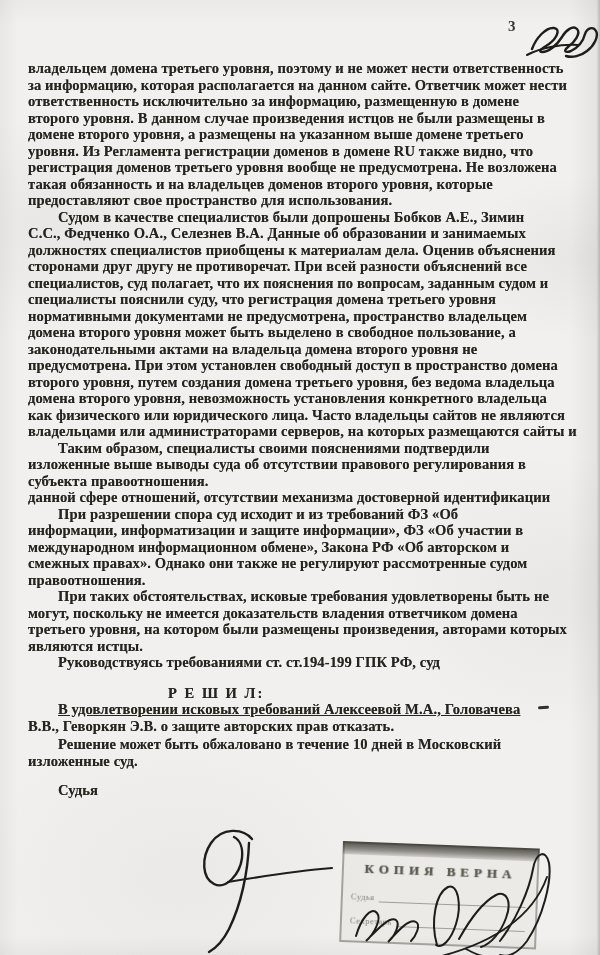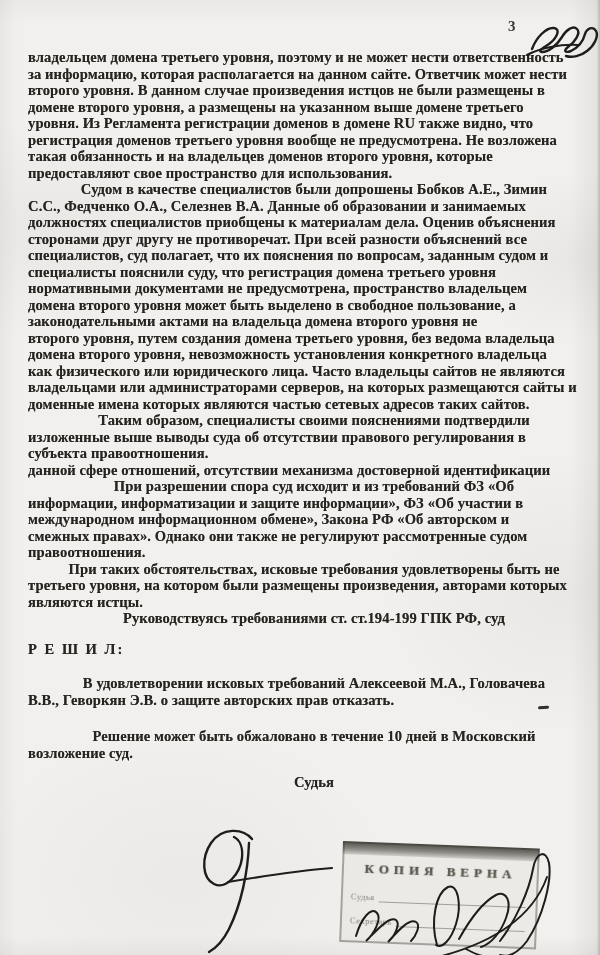--- a/index.html
+++ b/index.html
@@ -21,29 +21,29 @@
       radial-gradient(260px 200px at 94% 62%, rgba(70,68,62,.05), rgba(70,68,62,0) 70%),
       radial-gradient(300px 220px at 30% 92%, rgba(70,68,62,.04), rgba(70,68,62,0) 70%),
       radial-gradient(180px 120px at 97% 27%, rgba(70,68,62,.06), rgba(70,68,62,0) 70%);
   }
   .page-number{
     position:absolute;left:508px;top:18px;
     font-size:15px;font-weight:600;color:#39362f;
     letter-spacing:.5px;
   }
   .text-flow{
-    position:absolute;left:28px;top:49px;width:542px;
+    position:absolute;left:28px;top:60px;width:542px;
   }
   .line{
     font-size:14.6px;line-height:16.5px;font-weight:600;
     white-space:nowrap;letter-spacing:.1px;
     text-shadow:0 0 .5px rgba(45,42,36,.55);
   }
-  .line.indent{padding-left:30px;text-align:center;}
-  .line.heading{letter-spacing:2px;}
+  .line.indent{padding-left:30px;}
+  .line.heading{margin-left:140px;letter-spacing:2px;}
   
   .stamp{
     position:absolute;left:343px;top:841px;width:193px;height:97px;
     transform:rotate(2.2deg);transform-origin:top left;
     border:2px solid rgba(82,78,68,.45);
     background:rgba(120,115,102,.05);
     filter:blur(.2px);
   }
   .stamp-smudge{
     position:absolute;left:-2px;top:-2px;right:-2px;height:13px;
@@ -75,58 +75,60 @@
 </head>
 <body>
 
 <div class="paper">
 
   <div class="page-number">3</div>
 
   <div class="text-flow">
       <div class="line">владельцем домена третьего уровня, поэтому и не может нести ответственность</div>
       <div class="line">за информацию, которая располагается на данном сайте. Ответчик может нести</div>
+      <div class="line">ответственность исключительно за информацию, размещенную в домене</div>
       <div class="line">второго уровня. В данном случае произведения истцов не были размещены в</div>
       <div class="line">домене второго уровня, а размещены на указанном выше домене третьего</div>
       <div class="line">уровня. Из Регламента регистрации доменов в домене RU также видно, что</div>
       <div class="line">регистрация доменов третьего уровня вообще не предусмотрена. Не возложена</div>
       <div class="line">такая обязанность и на владельцев доменов второго уровня, которые</div>
       <div class="line">предоставляют свое пространство для использования.</div>
       <div class="line indent">Судом в качестве специалистов были допрошены Бобков А.Е., Зимин</div>
       <div class="line">С.С., Федченко О.А., Селезнев В.А. Данные об образовании и занимаемых</div>
       <div class="line">должностях специалистов приобщены к материалам дела. Оценив объяснения</div>
       <div class="line">сторонами друг другу не противоречат. При всей разности объяснений все</div>
       <div class="line">специалистов, суд полагает, что их пояснения по вопросам, заданным судом и</div>
       <div class="line">специалисты пояснили суду, что регистрация домена третьего уровня</div>
       <div class="line">нормативными документами не предусмотрена, пространство владельцем</div>
       <div class="line">домена второго уровня может быть выделено в свободное пользование, а</div>
       <div class="line">законодательными актами на владельца домена второго уровня не</div>
+      <div class="line">предусмотрена. При этом установлен свободный доступ в пространство домена</div>
       <div class="line">второго уровня, путем создания домена третьего уровня, без ведома владельца</div>
       <div class="line">домена второго уровня, невозможность установления конкретного владельца</div>
       <div class="line">как физического или юридического лица. Часто владельцы сайтов не являются</div>
       <div class="line">владельцами или администраторами серверов, на которых размещаются сайты и</div>
-      <div class="line">доменные имена которых являются частью сетевых адресов таких сайтов.</div>
       <div class="line indent">Таким образом, специалисты своими пояснениями подтвердили</div>
       <div class="line">изложенные выше выводы суда об отсутствии правового регулирования в</div>
       <div class="line">субъекта правоотношения.</div>
       <div class="line">данной сфере отношений, отсутствии механизма достоверной идентификации</div>
       <div class="line indent">При разрешении спора суд исходит и из требований ФЗ «Об</div>
       <div class="line">информации, информатизации и защите информации», ФЗ «Об участии в</div>
       <div class="line">международном информационном обмене», Закона РФ «Об авторском и</div>
       <div class="line">смежных правах». Однако они также не регулируют рассмотренные судом</div>
       <div class="line">правоотношения.</div>
       <div class="line indent">При таких обстоятельствах, исковые требования удовлетворены быть не</div>
+      <div class="line">могут, поскольку не имеется доказательств владения ответчиком домена</div>
       <div class="line">третьего уровня, на котором были размещены произведения, авторами которых</div>
       <div class="line">являются истцы.</div>
       <div class="line indent">Руководствуясь требованиями ст. ст.194-199 ГПК РФ, суд</div>
       <div class="line heading" style="margin-top: 14px;">Р Е Ш И Л:</div>
-      <div class="line indent" style="margin-top: 18px;">В удовлетворении исковых требований Алексеевой М.А., Головачева</div>
+      <div class="line indent" style=" text-decoration: underline;">В удовлетворении исковых требований Алексеевой М.А., Головачева</div>
       <div class="line">В.В., Геворкян Э.В. о защите авторских прав отказать.</div>
-      <div class="line indent" style="margin-top: 20px;">Решение может быть обжаловано в течение 10 дней в Московский</div>
-      <div class="line">возложение суд.</div>
+      <div class="line indent" style="margin-top: 2px;">Решение может быть обжаловано в течение 10 дней в Московский</div>
+      <div class="line">изложенные суд.</div>
       <div class="line indent" style="margin-top: 13px;">Судья</div>
     </div>
 
   <div class="stray-dash"></div>
 
   <div class="stamp">
     <div class="stamp-smudge"></div>
     <div class="stamp-title">КОПИЯ ВЕРНА</div>
     <div class="stamp-row r1">
       <span>Судья</span>

